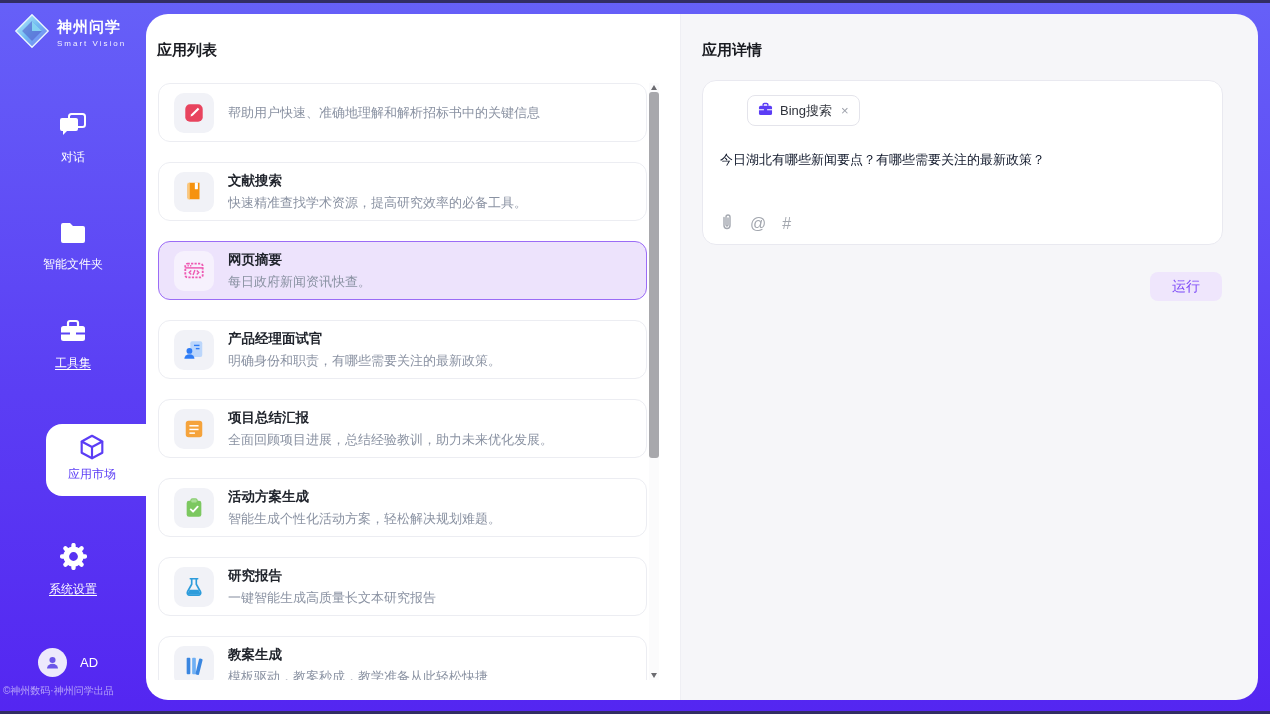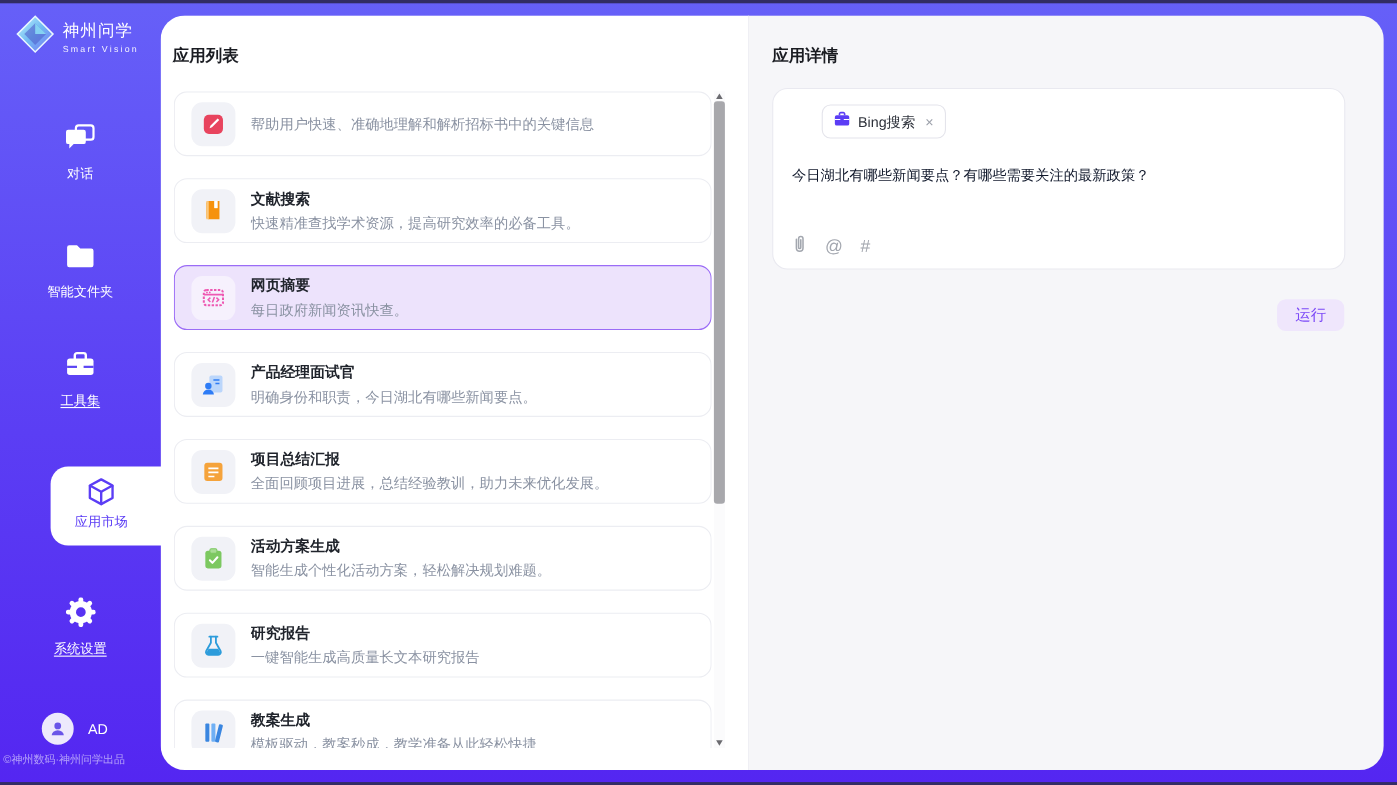--- a/index.html
+++ b/index.html
@@ -6,21 +6,21 @@
   html,body { width:1270px; height:714px; }
   body { font-family:"Liberation Sans","DejaVu Sans",sans-serif; overflow:hidden; }
   .stage { position:relative; width:1270px; height:714px;
            background:linear-gradient(180deg,#6660F8 0%,#5B3EF4 55%,#5426F1 100%); overflow:hidden; }
   .edge-strip { position:absolute; left:0; width:100%; height:3px; background:#322D64; z-index:50; }
   .edge-top { top:0; } .edge-bottom { bottom:0; }
 
   
   .sidebar { position:absolute; left:0; top:0; width:146px; height:714px; color:#fff; }
   .logo { position:absolute; left:14px; top:13px; display:flex; align-items:center; gap:7px; }
-  .logo-text-cn { font-size:15px; font-weight:400; letter-spacing:1px; }
+  .logo-text-cn { font-size:15px; font-weight:700; letter-spacing:1px; }
   .logo-text-en { font-size:8px; letter-spacing:2px; opacity:.92; margin-top:2px; }
   .nav-item { position:absolute; left:5px; width:136px; text-align:center; cursor:pointer; }
   .nav-item .nav-label { display:block; margin-top:7px; font-size:12px; color:#fff; }
   .nav-label.underlined { text-decoration:underline; text-underline-offset:2px; }
 
   .active-bubble { position:absolute; left:22px; top:424px; width:124px; height:72px;
                    background:#fff; border-radius:16px 0 0 16px;margin-left:24px; }
   .active-bubble::before, .active-bubble::after { content:""; position:absolute; right:0; width:18px; height:18px; }
   .active-bubble::before { top:-18px; background:radial-gradient(circle at 0 0, rgba(0,0,0,0) 17.5px, #fff 18px); }
   .active-bubble::after  { bottom:-18px; background:radial-gradient(circle at 0 100%, rgba(0,0,0,0) 17.5px, #fff 18px); }
@@ -67,21 +67,21 @@
   
   .detail-card { position:absolute; left:21px; top:66px; width:521px; height:165px; background:#fff;
                  border:1px solid #E9E9F0; border-radius:14px; }
   .tool-tag { position:absolute; left:17px; top:14px; height:31px; display:inline-flex; align-items:center;
               gap:7px; padding:0 10px; background:#fff; border:1px solid #E4E4EB; border-radius:8px; cursor:pointer;margin-left:27px; }
   .tool-tag-label { font-size:13px; color:#2E323B; }
   .tag-close { font-size:13px; color:#9CA0AA; margin-left:2px; cursor:pointer; line-height:1; }
   .query-text { position:absolute; left:17px; top:70px; width:480px; font-size:13px; color:#0f172a; cursor:text; }
   .composer-icons { position:absolute; left:17px; top:132px; display:flex; align-items:center; gap:16px; }
   .composer-glyph { font-size:16px; color:#A3A7AF; cursor:pointer; line-height:1; }
-  .run-button { position:absolute; top:258px; right:36px; width:61px; height:29px; background:#EFE6FC;
+  .run-button { position:absolute; top:258px; right:36px; width:72px; height:29px; background:#EFE6FC;
                 color:#7C4AF7; font-size:14px; border:none; border-radius:8px; cursor:pointer;
                 display:flex; align-items:center; justify-content:center; }
 </style>
 </head>
 <body>
 
 <div class="stage">
   <div class="edge-strip edge-top"></div>
 
   <div class="sidebar">
@@ -242,21 +242,21 @@
             <svg width="22" height="22" viewBox="0 0 24 24">
               <rect x="8" y="2.5" width="13" height="17" rx="2" fill="#BBD6FB"></rect>
               <line x1="12" y1="7" x2="18" y2="7" stroke="#2E7CF6" stroke-width="1.5"></line>
               <line x1="14" y1="10.5" x2="18" y2="10.5" stroke="#2E7CF6" stroke-width="1.5"></line>
               <circle cx="7" cy="13" r="3.2" fill="#2E7CF6"></circle>
               <path d="M1.5 21.5 a5.5 5 0 0 1 11 0 z" fill="#2E7CF6"></path>
             </svg>
           </span>
           <span class="app-card-text">
             <span class="app-card-name">产品经理面试官</span>
-            <span class="app-card-desc">明确身份和职责，今日湖北有哪些新闻要点。</span>
+            <span class="app-card-desc">明确身份和职责，有哪些需要关注的最新政策。</span>
           </span>
         </div>
 
         <div class="app-card">
           <span class="app-icon-box">
             <svg width="22" height="22" viewBox="0 0 24 24">
               <rect x="3" y="3" width="18" height="18" rx="3" fill="#F5A33B"></rect>
               <line x1="7" y1="8.5" x2="17" y2="8.5" stroke="#fff" stroke-width="1.6"></line>
               <line x1="7" y1="12.5" x2="17" y2="12.5" stroke="#fff" stroke-width="1.6"></line>
               <line x1="7" y1="16.5" x2="13" y2="16.5" stroke="#fff" stroke-width="1.6"></line>

